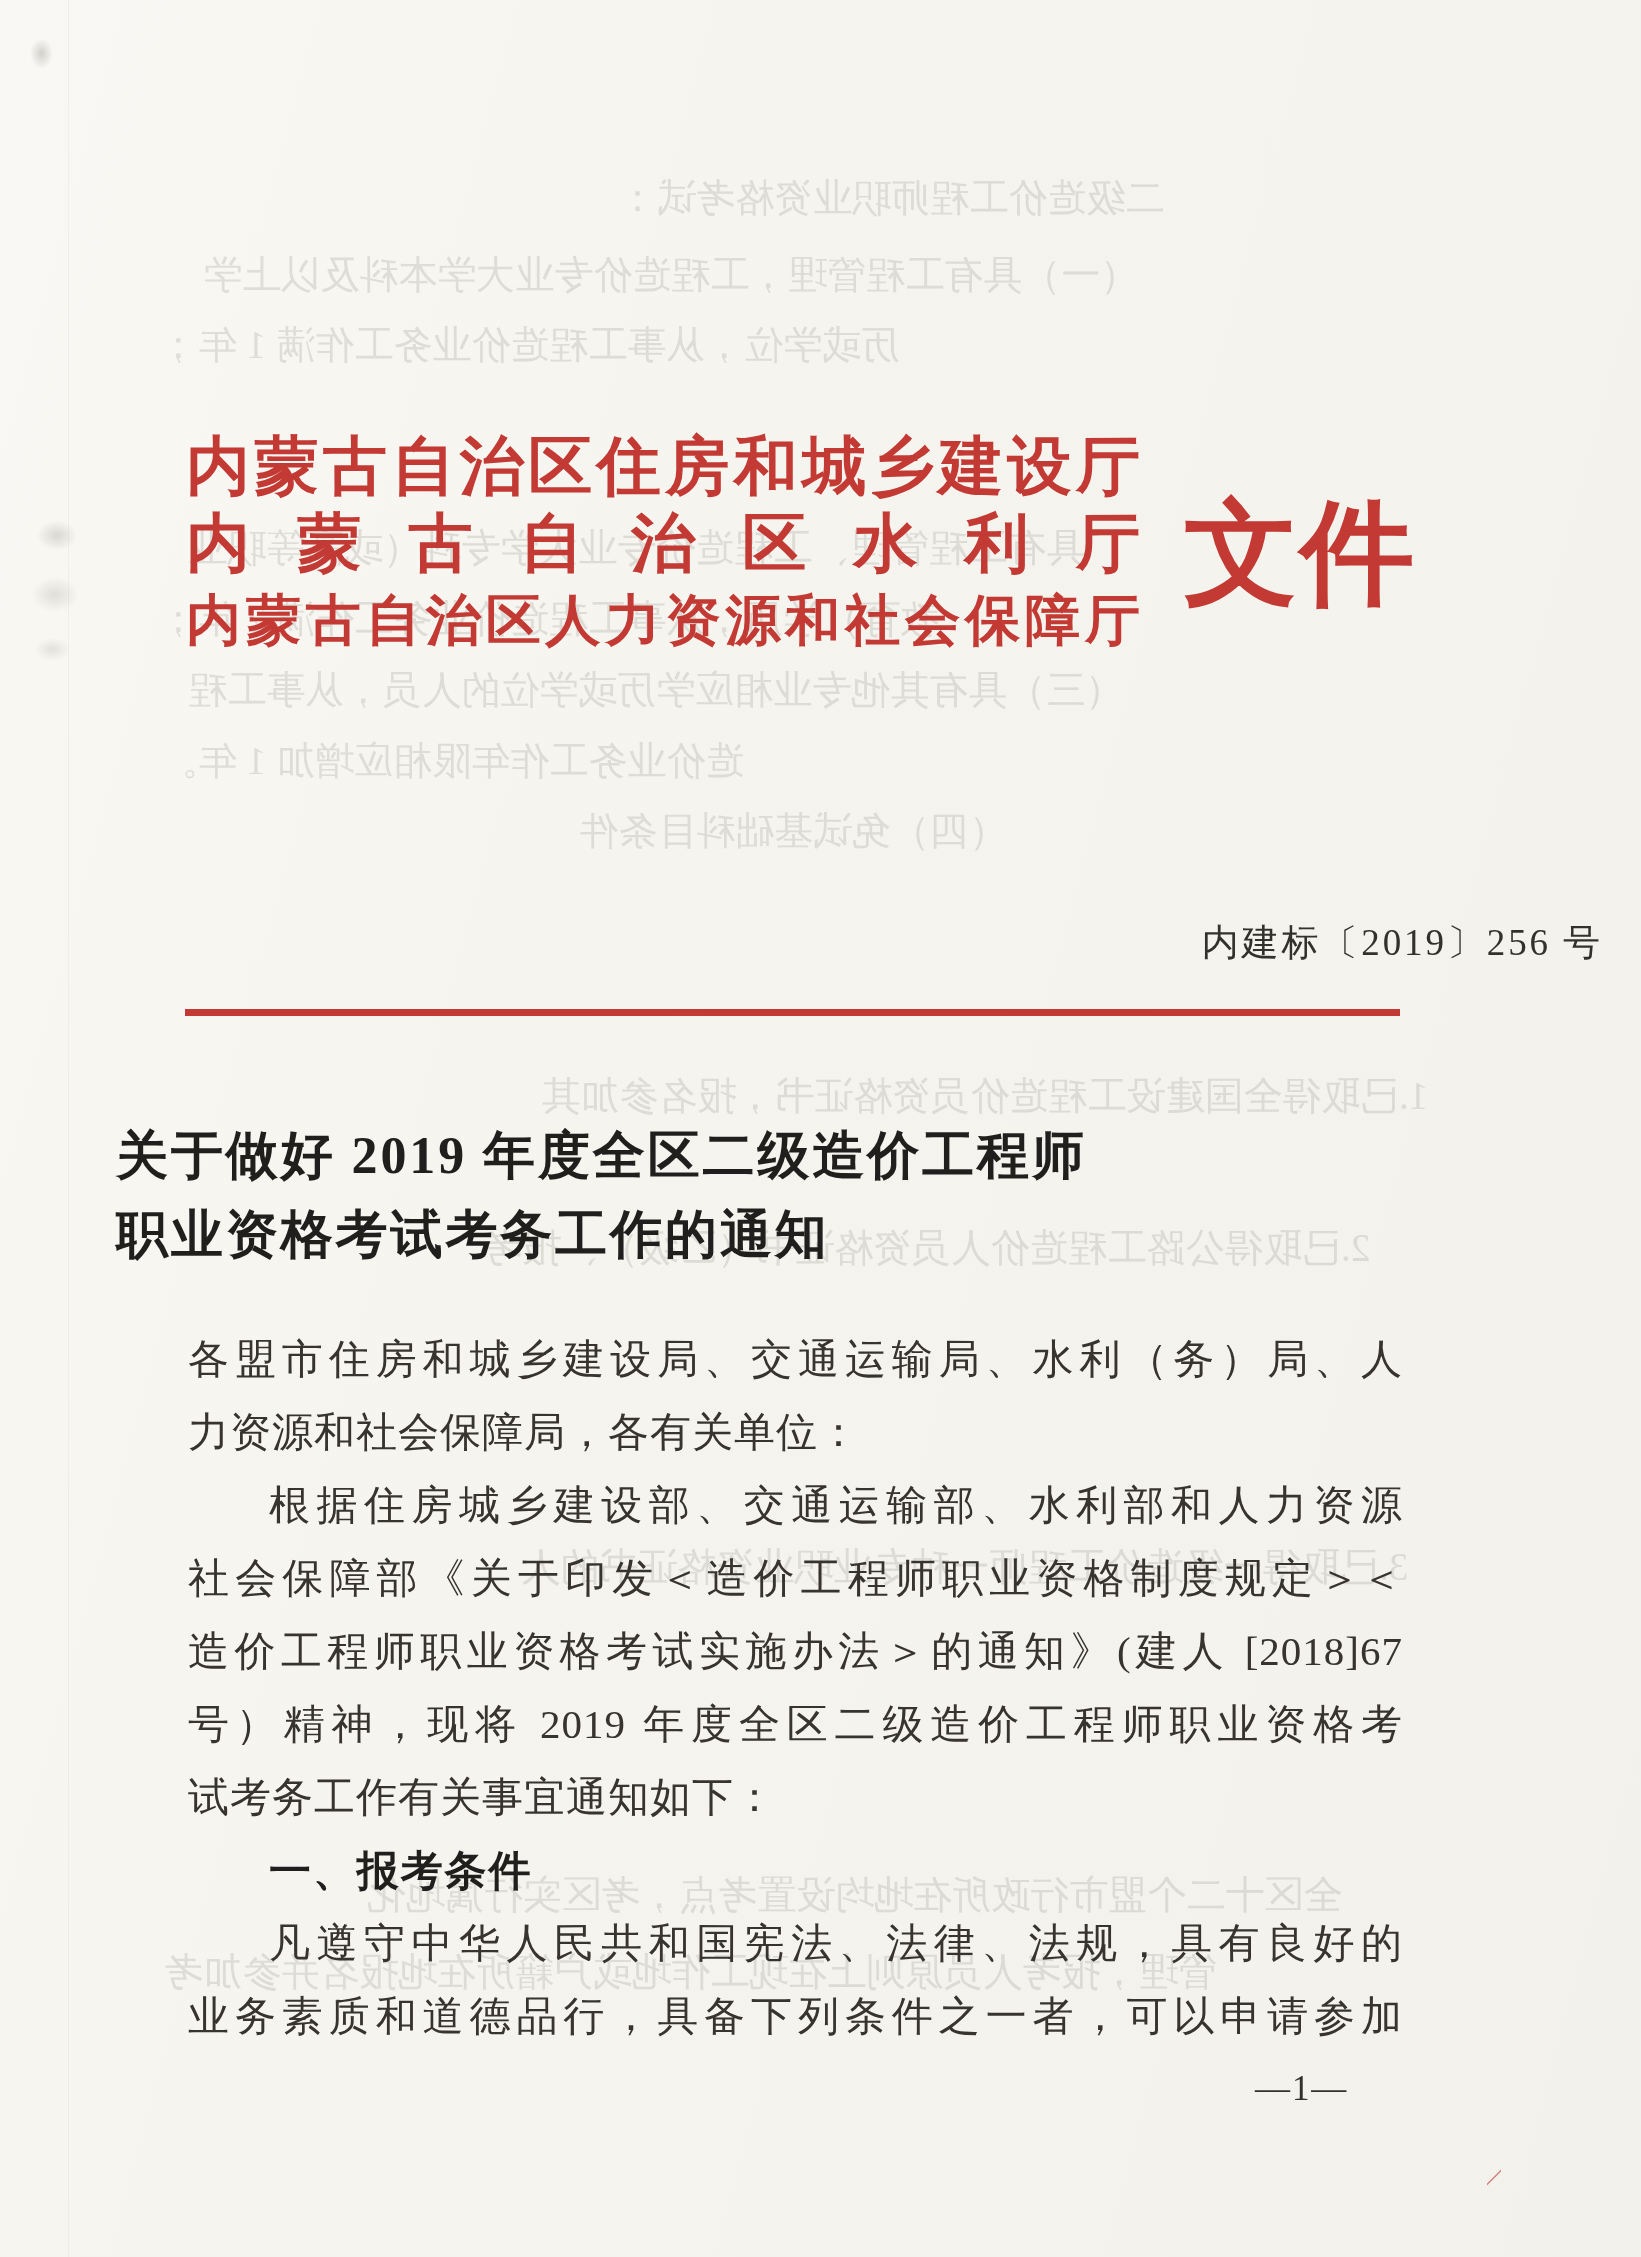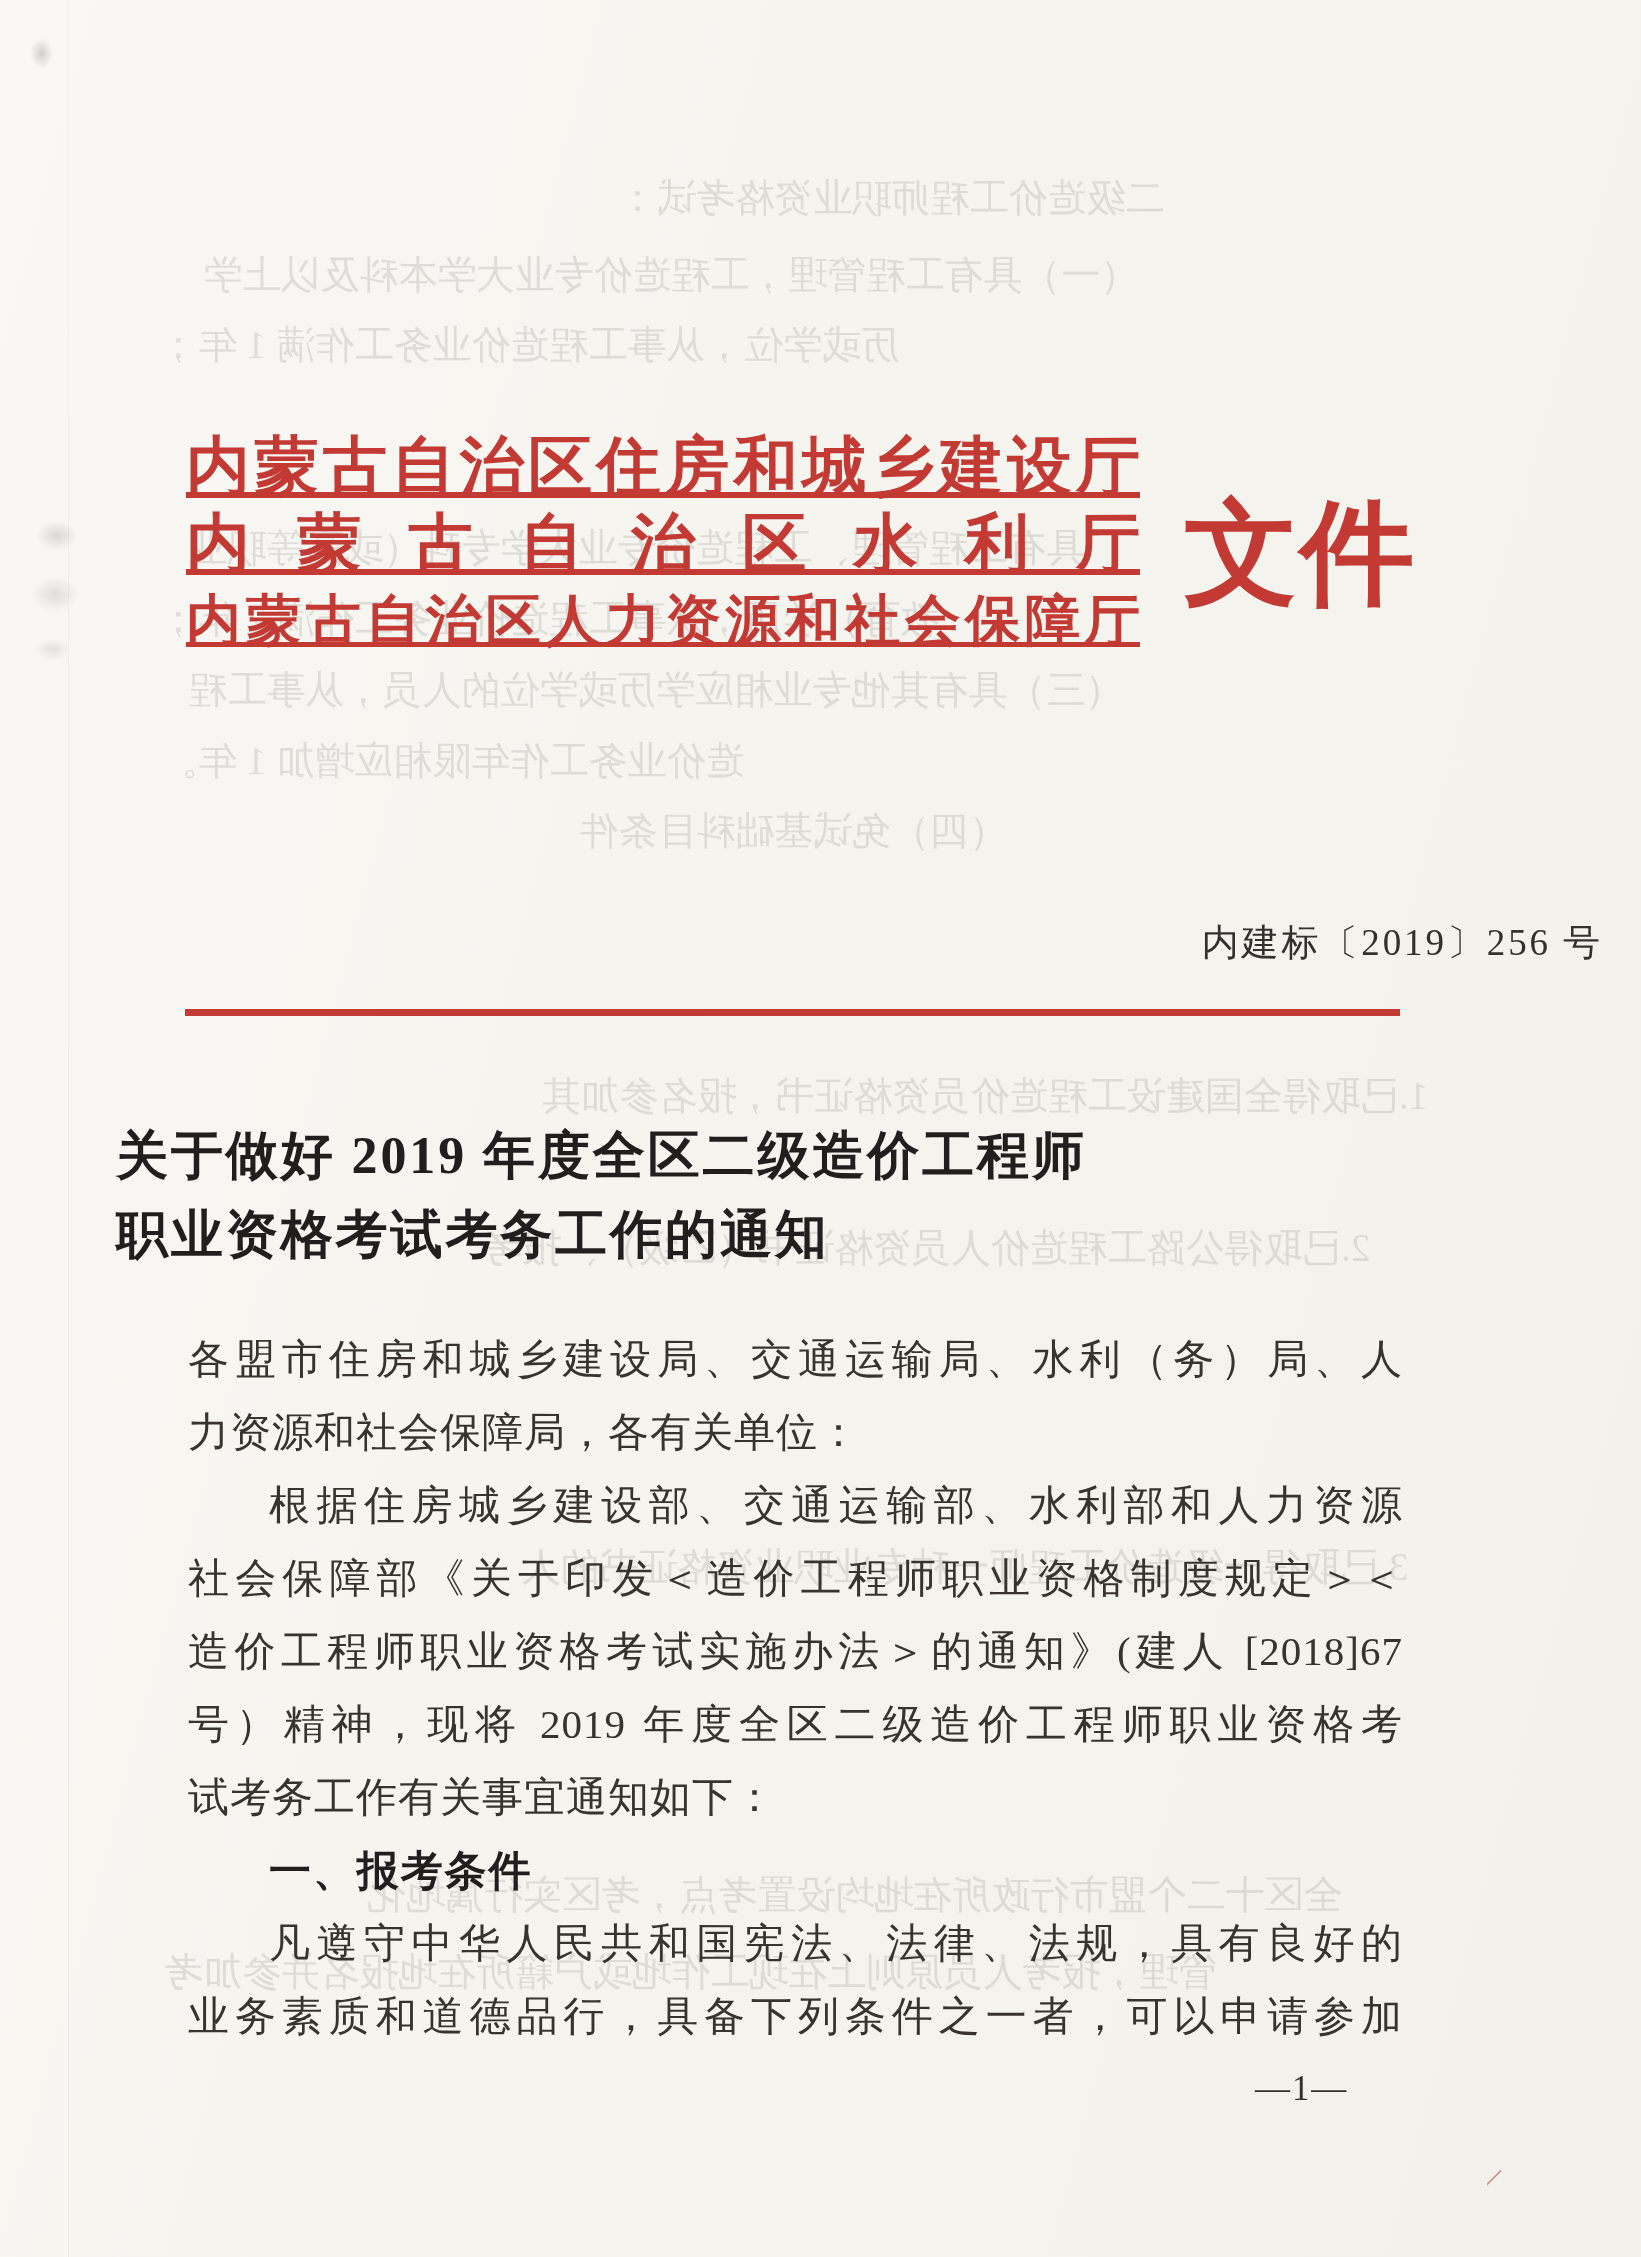--- a/index.html
+++ b/index.html
@@ -44,21 +44,20 @@
 
   
   .letterhead{
     position:absolute;left:186px;top:428px;width:954px;
     color:#c23a33;font-weight:bold;
   }
   .org-line{
     text-align:justify;text-align-last:justify;
     line-height:77px;height:77px;font-size:64px;
     letter-spacing:0;
-    text-decoration:underline;
   }
   .org-line.condensed{font-size:55px;}
   .doc-type{
     position:absolute;left:1147px;top:481px;
     font-size:114px;line-height:145px;font-weight:bold;color:#c23a33;
     letter-spacing:1.9px;white-space:nowrap;margin-left:37px;
   }
 
   .doc-number{
     position:absolute;left:0;top:919px;width:1603px;

